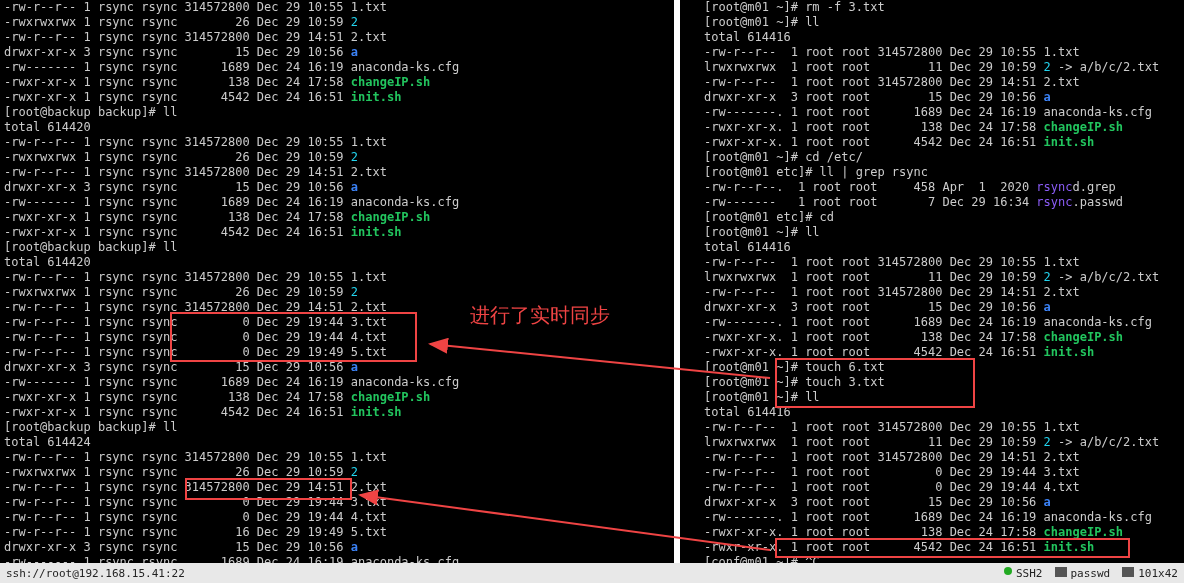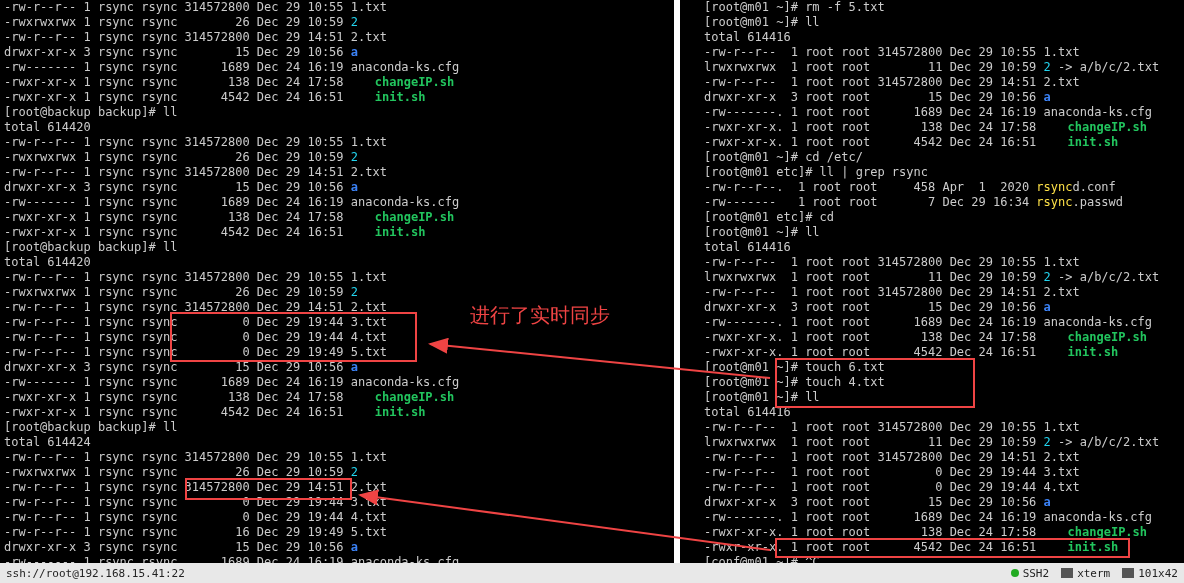--- a/index.html
+++ b/index.html
@@ -4,28 +4,28 @@
 <style>
   * { margin:0; padding:0; box-sizing:border-box; }
   body { background:#000; font-family:"DejaVu Sans Mono","Courier New",monospace; font-size:12px; color:#ccc; overflow:hidden; width:1184px; height:583px; position:relative; }
   .panes { display:flex; width:100%; height:563px; }
   .pane { background:#000; white-space:pre; line-height:15px; padding:0 4px; overflow:hidden; }
   .pane.left { width:680px; border-right:6px solid #fff; }
   .pane.right { flex:1; }
   .divider-gap { width:20px; background:#000; }
   .status { position:absolute; left:0; right:0; bottom:0; height:20px; background:#e8e8e8; color:#222; display:flex; align-items:center; font-size:11px; padding:0 6px; }
   .status .path { flex:1; }
-  .status .chip { display:flex; align-items:center; gap:4px; margin-left:12px; }
+  .status .chip { display:flex; gap:4px; margin-left:12px; }
   .status .dot { width:8px; height:8px; border-radius:50%; background:#2a2; display:inline-block; }
   .status .rect { width:12px; height:10px; background:#555; display:inline-block; }
   .c-white { color:#ccc; }
   .c-cyan  { color:#22d3ee; }
   .c-blue  { color:#3b82f6; font-weight:bold; }
-  .c-green { color:#22c55e; font-weight:bold;margin-left:24px; }
-  .c-red   { color:#fde047; }
+  .c-green { color:#22c55e; font-weight:bold; }
+  .c-red   { color:#8b5cf6; }
   .annot { position:absolute; pointer-events:none; }
   .anntext { color:#ef4444; font-size:20px; font-family:"SimHei","Microsoft YaHei",sans-serif; font-weight:500; }
   .redbox { border:2px solid #ef4444; }
 </style>
 </head>
 <body>
 
 <div class="panes">
   <div class="pane left" id="pane-left"><span class="c-white">-rw-r--r-- 1 rsync rsync 314572800 Dec 29 10:55 1.txt</span>
 <span class="c-white">-rwxrwxrwx 1 rsync rsync        26 Dec 29 10:59 </span><span class="c-cyan">2</span>
@@ -62,46 +62,46 @@
 <span class="c-white">-rw-r--r-- 1 rsync rsync 314572800 Dec 29 14:51 2.txt</span>
 <span class="c-white">-rw-r--r-- 1 rsync rsync         0 Dec 29 19:44 3.txt</span>
 <span class="c-white">-rw-r--r-- 1 rsync rsync         0 Dec 29 19:44 4.txt</span>
 <span class="c-white">-rw-r--r-- 1 rsync rsync        16 Dec 29 19:49 5.txt</span>
 <span class="c-white">drwxr-xr-x 3 rsync rsync        15 Dec 29 10:56 </span><span class="c-blue">a</span>
 <span class="c-white">-rw------- 1 rsync rsync      1689 Dec 24 16:19 anaconda-ks.cfg</span>
 
 
 </div>
   <div class="divider-gap"></div>
-  <div class="pane right" id="pane-right"><span class="c-white">[root@m01 ~]# rm -f 5.txt</span>
+  <div class="pane right" id="pane-right"><span class="c-white">[root@m01 ~]# rm -f 3.txt</span>
 <span class="c-white">[root@m01 ~]# ll</span>
 <span class="c-white">total 614416</span>
 <span class="c-white">-rw-r--r--  1 root root 314572800 Dec 29 10:55 1.txt</span>
 <span class="c-white">lrwxrwxrwx  1 root root        11 Dec 29 10:59 </span><span class="c-cyan">2</span><span class="c-white"> -&gt; a/b/c/2.txt</span>
 <span class="c-white">-rw-r--r--  1 root root 314572800 Dec 29 14:51 2.txt</span>
 <span class="c-white">drwxr-xr-x  3 root root        15 Dec 29 10:56 </span><span class="c-blue">a</span>
 <span class="c-white">-rw-------. 1 root root      1689 Dec 24 16:19 anaconda-ks.cfg</span>
 <span class="c-white">-rwxr-xr-x. 1 root root       138 Dec 24 17:58 </span><span class="c-green">changeIP.sh</span>
 <span class="c-white">-rwxr-xr-x. 1 root root      4542 Dec 24 16:51 </span><span class="c-green">init.sh</span>
 <span class="c-white">[root@m01 ~]# cd /etc/</span>
 <span class="c-white">[root@m01 etc]# ll | grep rsync</span>
-<span class="c-white">-rw-r--r--.  1 root root     458 Apr  1  2020 </span><span class="c-red">rsync</span><span class="c-white">d.conf</span>
+<span class="c-white">-rw-r--r--.  1 root root     458 Apr  1  2020 </span><span class="c-red">rsync</span><span class="c-white">d.grep</span>
 <span class="c-white">-rw-------   1 root root       7 Dec 29 16:34 </span><span class="c-red">rsync</span><span class="c-white">.passwd</span>
 <span class="c-white">[root@m01 etc]# cd</span>
 <span class="c-white">[root@m01 ~]# ll</span>
 <span class="c-white">total 614416</span>
 <span class="c-white">-rw-r--r--  1 root root 314572800 Dec 29 10:55 1.txt</span>
 <span class="c-white">lrwxrwxrwx  1 root root        11 Dec 29 10:59 </span><span class="c-cyan">2</span><span class="c-white"> -&gt; a/b/c/2.txt</span>
 <span class="c-white">-rw-r--r--  1 root root 314572800 Dec 29 14:51 2.txt</span>
 <span class="c-white">drwxr-xr-x  3 root root        15 Dec 29 10:56 </span><span class="c-blue">a</span>
 <span class="c-white">-rw-------. 1 root root      1689 Dec 24 16:19 anaconda-ks.cfg</span>
 <span class="c-white">-rwxr-xr-x. 1 root root       138 Dec 24 17:58 </span><span class="c-green">changeIP.sh</span>
 <span class="c-white">-rwxr-xr-x. 1 root root      4542 Dec 24 16:51 </span><span class="c-green">init.sh</span>
 <span class="c-white">[root@m01 ~]# touch 6.txt</span>
-<span class="c-white">[root@m01 ~]# touch 4.txt</span>
+<span class="c-white">[root@m01 ~]# touch 3.txt</span>
 <span class="c-white">[root@m01 ~]# ll</span>
 <span class="c-white">total 614416</span>
 <span class="c-white">-rw-r--r--  1 root root 314572800 Dec 29 10:55 1.txt</span>
 <span class="c-white">lrwxrwxrwx  1 root root        11 Dec 29 10:59 </span><span class="c-cyan">2</span><span class="c-white"> -&gt; a/b/c/2.txt</span>
 <span class="c-white">-rw-r--r--  1 root root 314572800 Dec 29 14:51 2.txt</span>
 <span class="c-white">-rw-r--r--  1 root root         0 Dec 29 19:44 3.txt</span>
 <span class="c-white">-rw-r--r--  1 root root         0 Dec 29 19:44 4.txt</span>
 <span class="c-white">drwxr-xr-x  3 root root        15 Dec 29 10:56 </span><span class="c-blue">a</span>
 <span class="c-white">-rw-------. 1 root root      1689 Dec 24 16:19 anaconda-ks.cfg</span>
 <span class="c-white">-rwxr-xr-x. 1 root root       138 Dec 24 17:58 </span><span class="c-green">changeIP.sh</span>
@@ -130,19 +130,19 @@
 </svg>
 
 <div class="status">
   <span class="path">ssh://root@192.168.15.41:22</span>
   <span class="chip">
       <span class="dot"></span>
       <span>SSH2</span>
     </span>
   <span class="chip">
       <span class="rect"></span>
-      <span>xterm</span>
+      <span>passwd</span>
     </span>
   <span class="chip">
       <span class="rect"></span>
       <span>101x42</span>
     </span>
 </div>
 
 </body></html>

